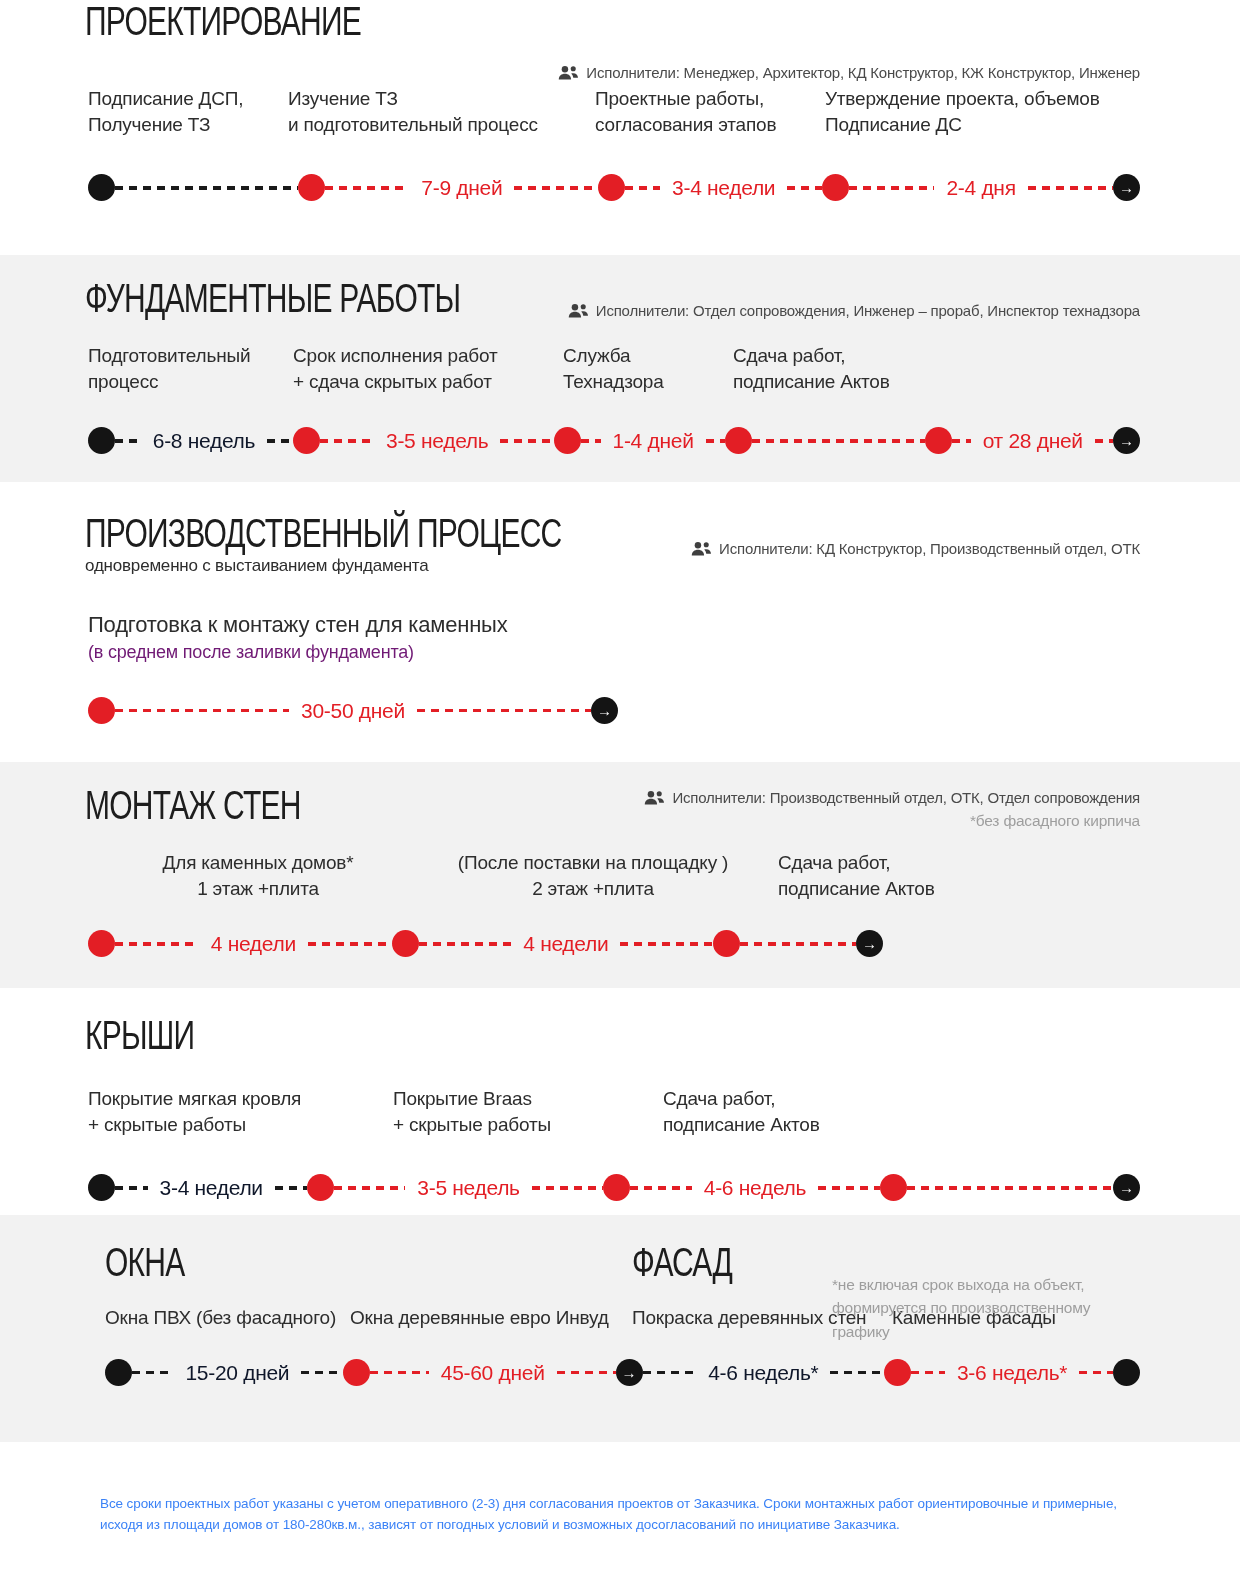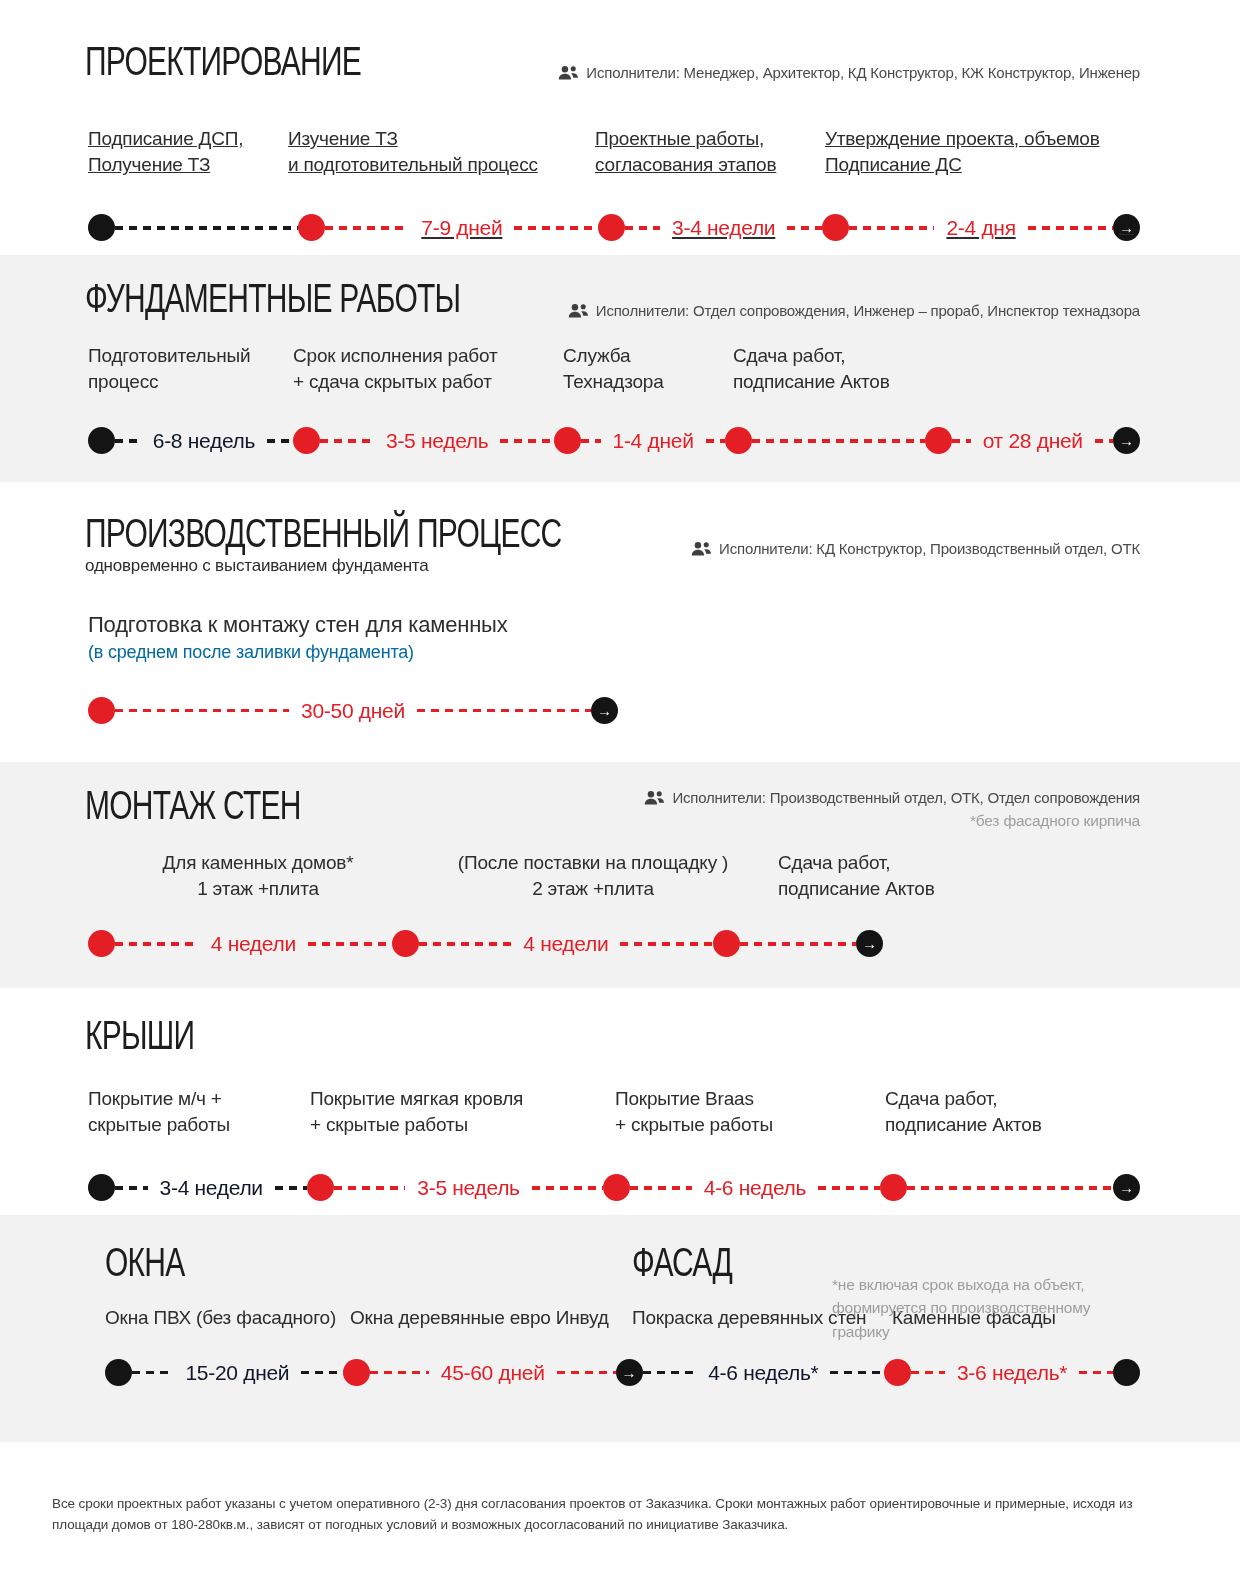--- a/index.html
+++ b/index.html
@@ -40,35 +40,35 @@
               font-size:15px;font-weight:700;}
   .seg{display:flex;align-items:center;min-width:0;}
   .dash{flex:1;height:3.5px;min-width:12px;}
   .dash.red{background:repeating-linear-gradient(90deg,#e31e25 0 8px,transparent 8px 14px);}
   .dash.black{background:repeating-linear-gradient(90deg,#1a1a1a 0 8px,transparent 8px 14px);}
   .seg-label{margin:0 12px;font-size:21px;letter-spacing:-.3px;white-space:nowrap;}
   .seg-label.red{color:#e31e25;}
   .seg-label.black{color:#0f172a;}
 
   .prod-step-title{margin:36px 0 0 88px;font-size:22px;color:#2d2d2d;letter-spacing:-.2px;}
-  .prod-step-note{margin:4px 0 0 88px;font-size:18px;color:#0369a1;letter-spacing:-.2px;}
+  .prod-step-note{margin:4px 0 0 88px;font-size:18px;color:#701a75;letter-spacing:-.2px;}
 
   .dual{display:flex;padding:0 100px 0 88px;}
   .dual-col{position:relative;box-sizing:border-box;}
   .col-okna{width:527px;}
   .col-fasad{flex:1;}
   .dual .section-title{margin-left:0;}
   .dual .steps{padding-left:0;padding-right:0;}
   .facade-note{position:absolute;left:200px;top:32px;font-size:15.5px;line-height:1.5;
                color:#9e9e9e;white-space:pre-line;letter-spacing:-.2px;}
 
-  .footer-text{margin:52px 90px 0 52px;font-size:13.5px;line-height:1.55;color:#404040;
+  .footer-text{margin:52px 90px 0 100px;font-size:13.5px;line-height:1.55;color:#3b82f6;
                letter-spacing:-.1px;}
 
-  .mt-title-s1{padding-top:40px;text-decoration:underline;} .mt-title-s2{padding-top:22px;} .mt-title-s3{padding-top:30px;}
+  .mt-title-s1{} .mt-title-s2{padding-top:22px;} .mt-title-s3{padding-top:30px;}
   .mt-title-s4{padding-top:22px;} .mt-title-s5{padding-top:26px;} .mt-title-s6{padding-top:26px;padding-left:17px;}
 </style>
 </head>
 <body>
 
 <div id="page">
 
   <div class="sec s1 mt-title-s1">
     <h1 class="section-title">ПРОЕКТИРОВАНИЕ</h1>
     <div class="exec" style="top:64px">
@@ -257,22 +257,20 @@
         </div>
       <span class="node arrow">
           <span>→</span>
         </span>
     </div>
   </div>
 
   <div class="sec s5 mt-title-s5">
     <h1 class="section-title">КРЫШИ</h1>
     <div class="steps" style="margin-top:30px">
-      <div class="step" style="width:222px">Покрытие м/ч +
-скрытые работы</div>
       <div class="step" style="width:305px">Покрытие мягкая кровля
 + скрытые работы</div>
       <div class="step" style="width:270px">Покрытие Braas
 + скрытые работы</div>
       <div class="step">Сдача работ,
 подписание Актов</div>
     </div>
     <div class="timeline" style="margin-top:36px">
       <span class="node black"></span>
       <div class="seg" style="flex:2.15">

